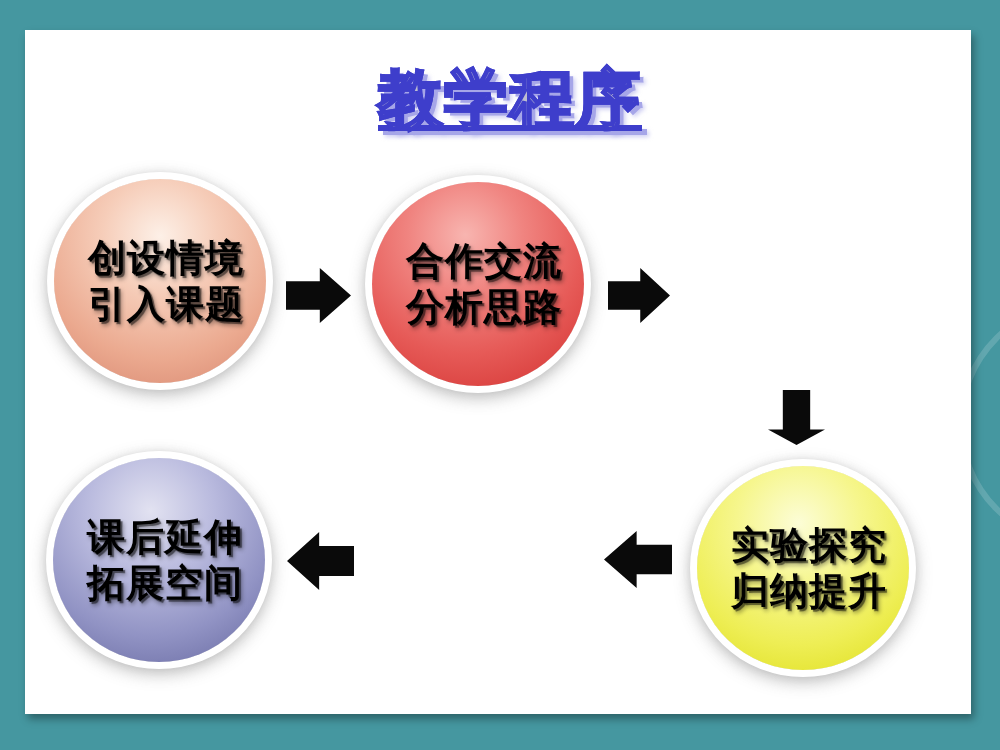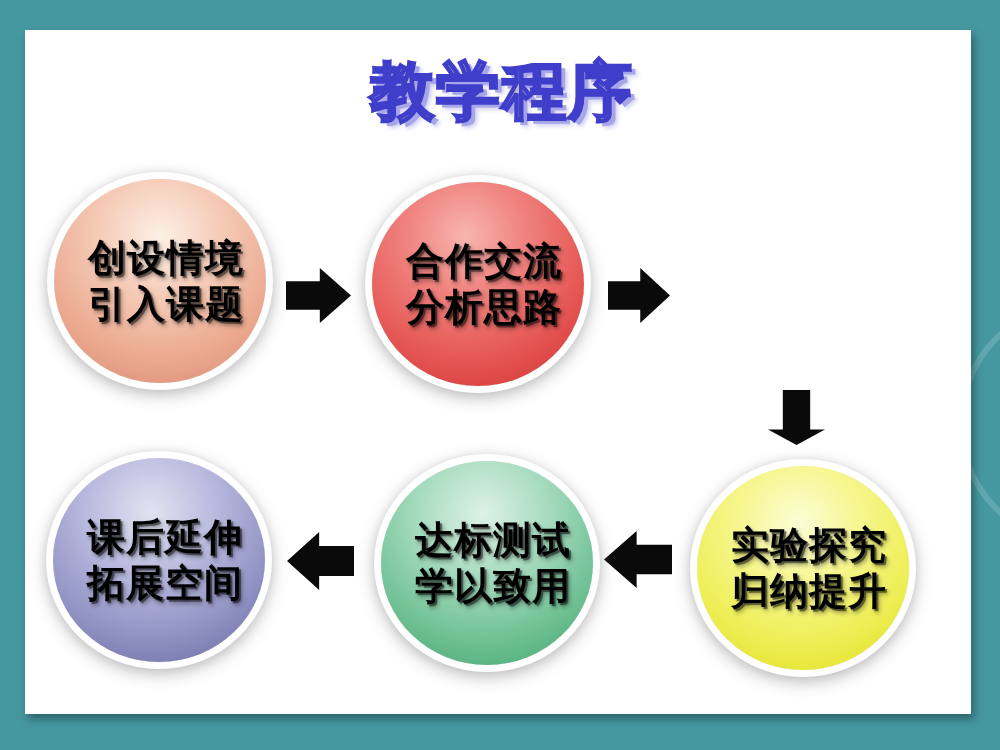--- a/index.html
+++ b/index.html
@@ -36,28 +36,29 @@
     height: 684px;
     background: #ffffff;
     box-shadow: 3px 5px 8px rgba(0,0,0,0.35);
     z-index: 1;
   }
   .title {
     position: absolute;
     top: 14px;
     left: 0;
     width: 100%;
-    margin: 4px;
+    margin: 12px;
     text-align: center;
     font-size: 64px;
     font-weight: bold;
     letter-spacing: 2px;
     color: #bdbdd0;
     -webkit-text-stroke: 2.5px #3e3ecb;
     text-shadow: 5px 4px 0 #a6a6e8, 7px 6px 4px rgba(166,166,232,0.55);
+    text-decoration: underline;
   }
   .ball {
     position: absolute;
     width: 212px;
     height: 204px;
     border-radius: 50%;
     box-shadow: 0 0 0 7px #ffffff, 0 5px 16px 7px rgba(115,115,115,0.45), 0 0 10px 4px rgba(140,140,140,0.25);
     display: flex;
     align-items: center;
     justify-content: center;
@@ -132,26 +133,20 @@
 
     <div class="ball yellow ball-4">
       <div class="ball-text">
         <span>实验探究</span>
         <span>归纳提升</span>
       </div>
     </div>
 
     <div class="arrow left arrow-d"></div>
 
-    <div class="ball green ball-5">
-      <div class="ball-text">
-        <span>达标测试</span>
-        <span>学以致用</span>
-      </div>
-    </div>
 
     <div class="arrow left arrow-e"></div>
 
     <div class="ball purple ball-6">
       <div class="ball-text">
         <span>课后延伸</span>
         <span>拓展空间</span>
       </div>
     </div>
 

